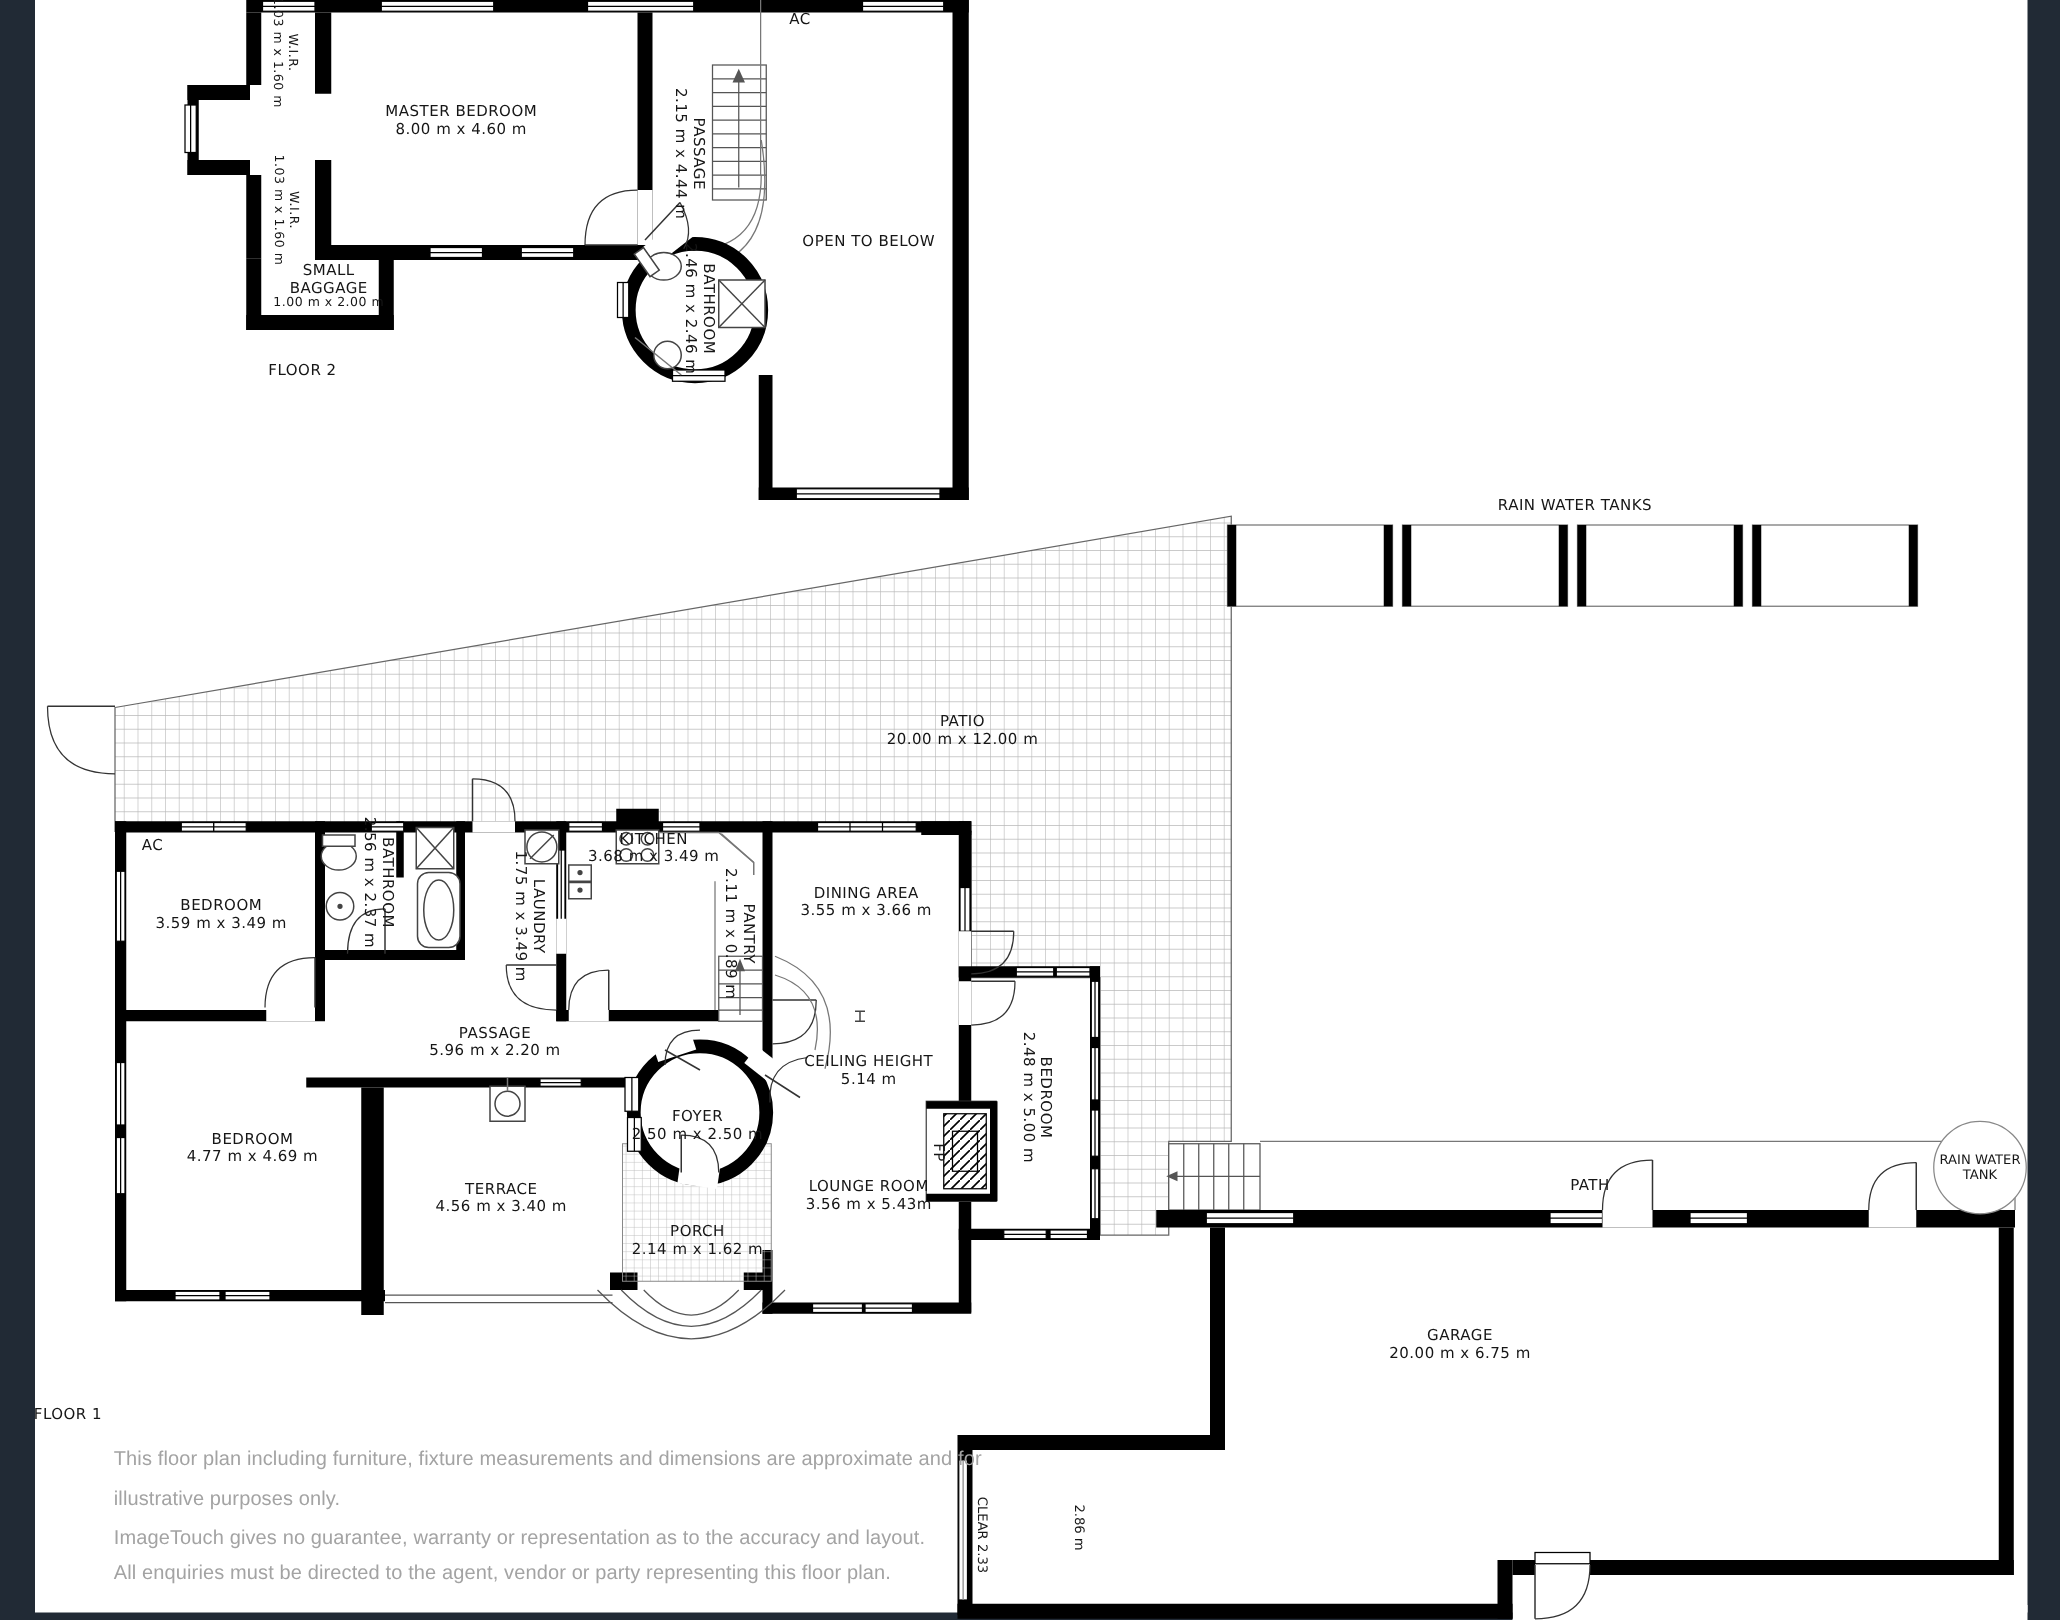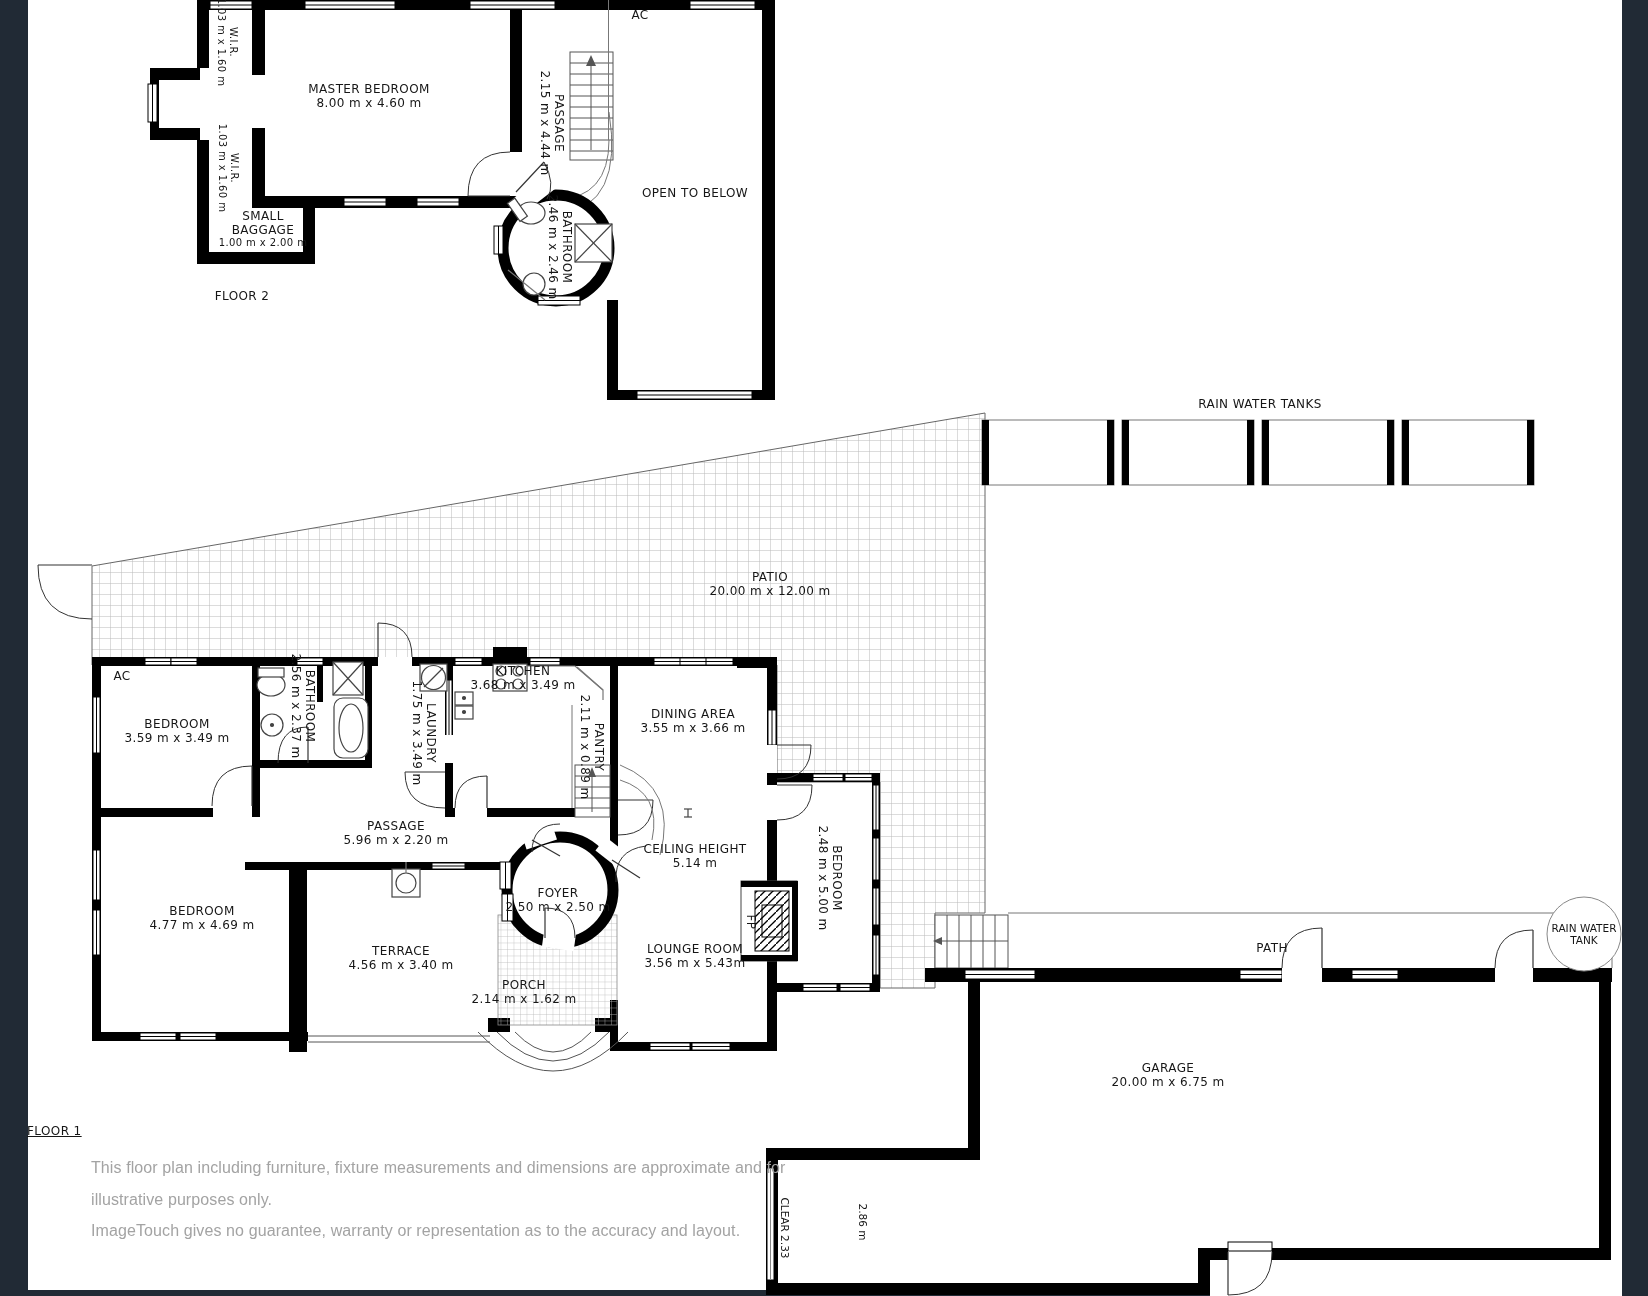--- a/index.html
+++ b/index.html
@@ -5,21 +5,21 @@
   html,body{margin:0;padding:0;background:#212a35;}
   .stage{position:relative;width:1648px;height:1296px;background:#212a35;overflow:hidden;
          font-family:"DejaVu Sans",sans-serif;color:#161616;}
   .stage svg{position:absolute;left:0;top:0;}
   .lbl{position:absolute;transform:translate(-50%,-50%);text-align:center;white-space:nowrap;
        font-size:12px;letter-spacing:.4px;line-height:14px;color:#161616;}
   .lbl span{display:block;}
   .rot{transform:translate(-50%,-50%) rotate(90deg);}
   .small{font-size:10px;line-height:12px;}
   .tiny{font-size:10.5px;line-height:12px;letter-spacing:0;}
-  .left{transform:translate(0,-50%);text-align:left;text-decoration:underline;}
+  .left{transform:translate(0,-50%);text-align:left;}
   .disc{position:absolute;transform:translate(0,-50%);font-family:"Liberation Sans",sans-serif;
         font-size:16px;letter-spacing:.1px;color:#a3a3a3;white-space:nowrap;}
 </style>
 </head>
 <body>
 
 <div class="stage">
 
 <svg width="1648" height="1296" viewBox="0 0 1648 1296">
   <defs>
@@ -479,21 +479,21 @@
       <span>2.48 m x 5.00 m</span>
     </div>
 <div class="lbl" style="left:202px;top:918px">
   <span>BEDROOM</span>
       <span>4.77 m x 4.69 m</span>
     </div>
 <div class="lbl" style="left:401px;top:958px">
   <span>TERRACE</span>
       <span>4.56 m x 3.40 m</span>
     </div>
-<div class="lbl" style="left:524px;top:992px">
+<div class="lbl" style="left:558px;top:992px">
   <span>PORCH</span>
       <span>2.14 m x 1.62 m</span>
     </div>
 <div class="lbl" style="left:695px;top:956px">
   <span>LOUNGE ROOM</span>
       <span>3.56 m x 5.43m</span>
     </div>
 <div class="lbl rot" style="left:751px;top:922px">
   <span>FP</span>
     </div>
@@ -514,14 +514,15 @@
 <div class="lbl rot tiny" style="left:863px;top:1222px">
   <span>2.86 m</span>
     </div>
 <div class="lbl left" style="left:27px;top:1131px">
   <span>FLOOR 1</span>
     </div>
 
 <div class="disc" style="left:91px;top:1168px"><span>This floor plan including furniture, fixture measurements and dimensions are approximate and for</span></div>
 <div class="disc" style="left:91px;top:1200px"><span>illustrative purposes only.</span></div>
 <div class="disc" style="left:91px;top:1231px"><span>ImageTouch gives no guarantee, warranty or representation as to the accuracy and layout.</span></div>
+<div class="disc" style="left:91px;top:1259px"><span>All enquiries must be directed to the agent, vendor or party representing this floor plan.</span></div>
 
 </div>
 
 </body></html>

